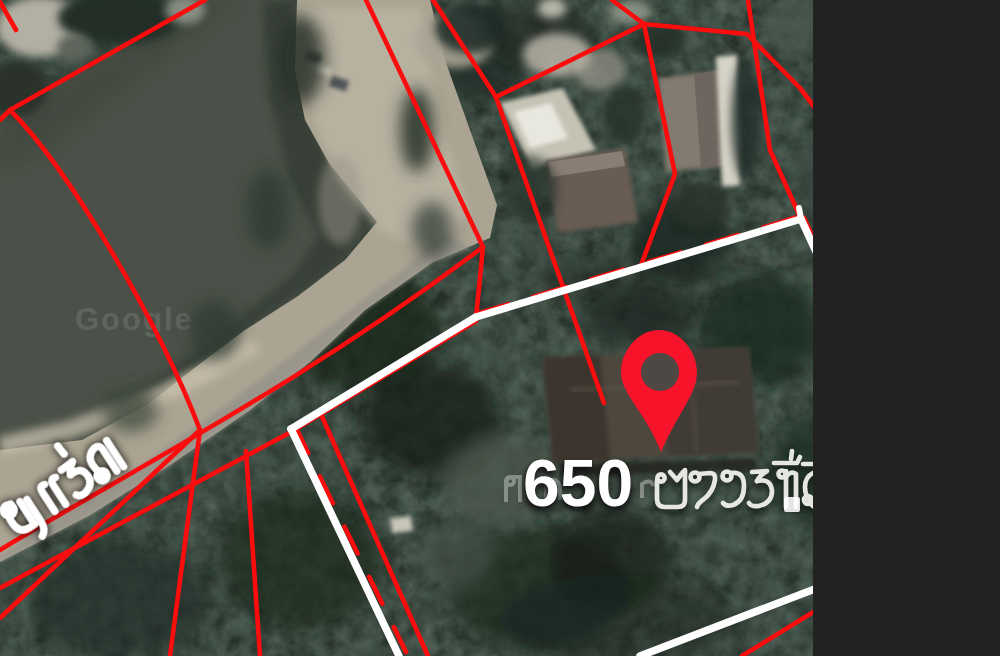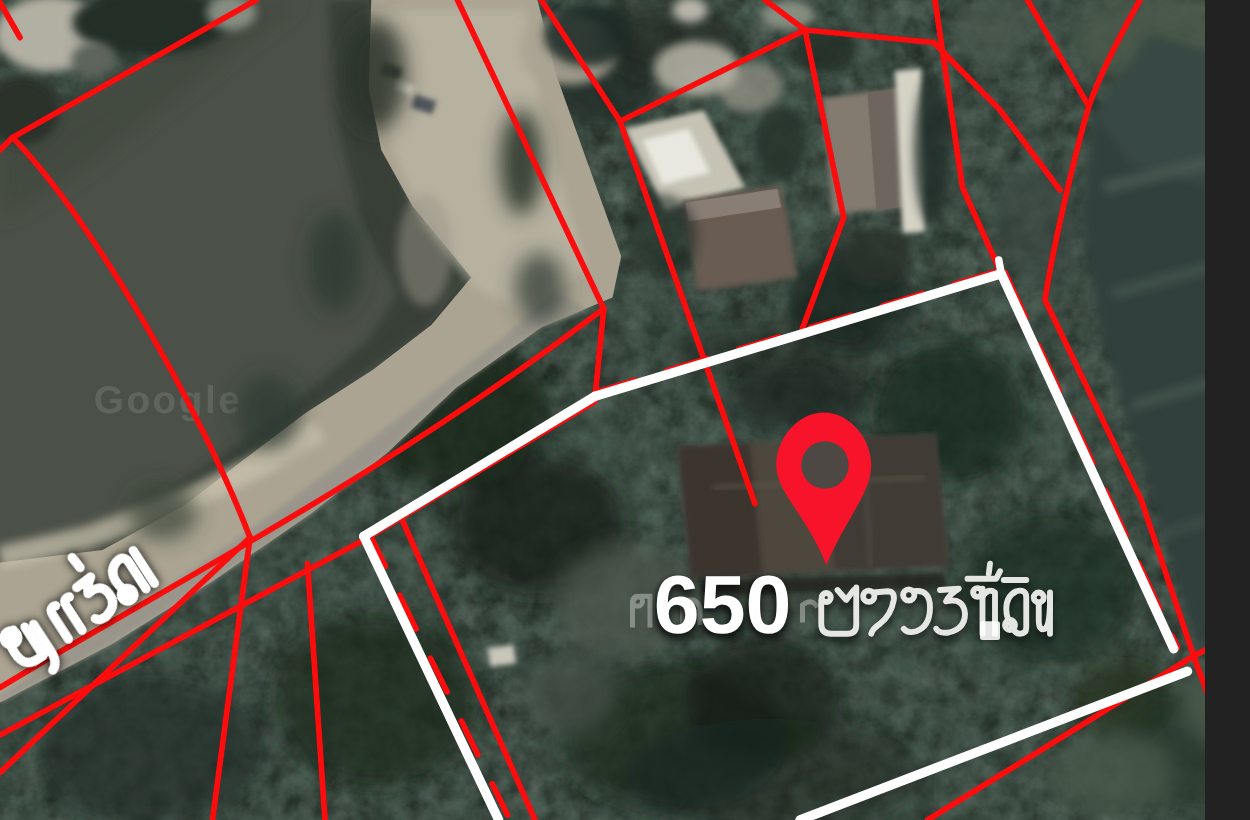--- a/index.html
+++ b/index.html
@@ -1,16 +1,16 @@
 <!DOCTYPE html>
 <html><head>
 <meta charset="utf-8">
 <style>
 html,body{margin:0;padding:0;background:#222;font-family:"Liberation Sans",sans-serif;}
-#stage{position:relative;width:964px;height:656px;overflow:hidden;filter:blur(0.45px);}
+#stage{position:relative;width:813px;height:656px;overflow:hidden;filter:blur(0.45px);}
 svg{display:block;}
 </style>
 </head>
 <body>
 <div id="stage">
 <svg width="1000" height="656" viewBox="0 0 1000 656">
 <defs>
 <filter id="b2" x="-20%" y="-20%" width="140%" height="140%">
           <feGaussianBlur stdDeviation="2"></feGaussianBlur>
         </filter>

